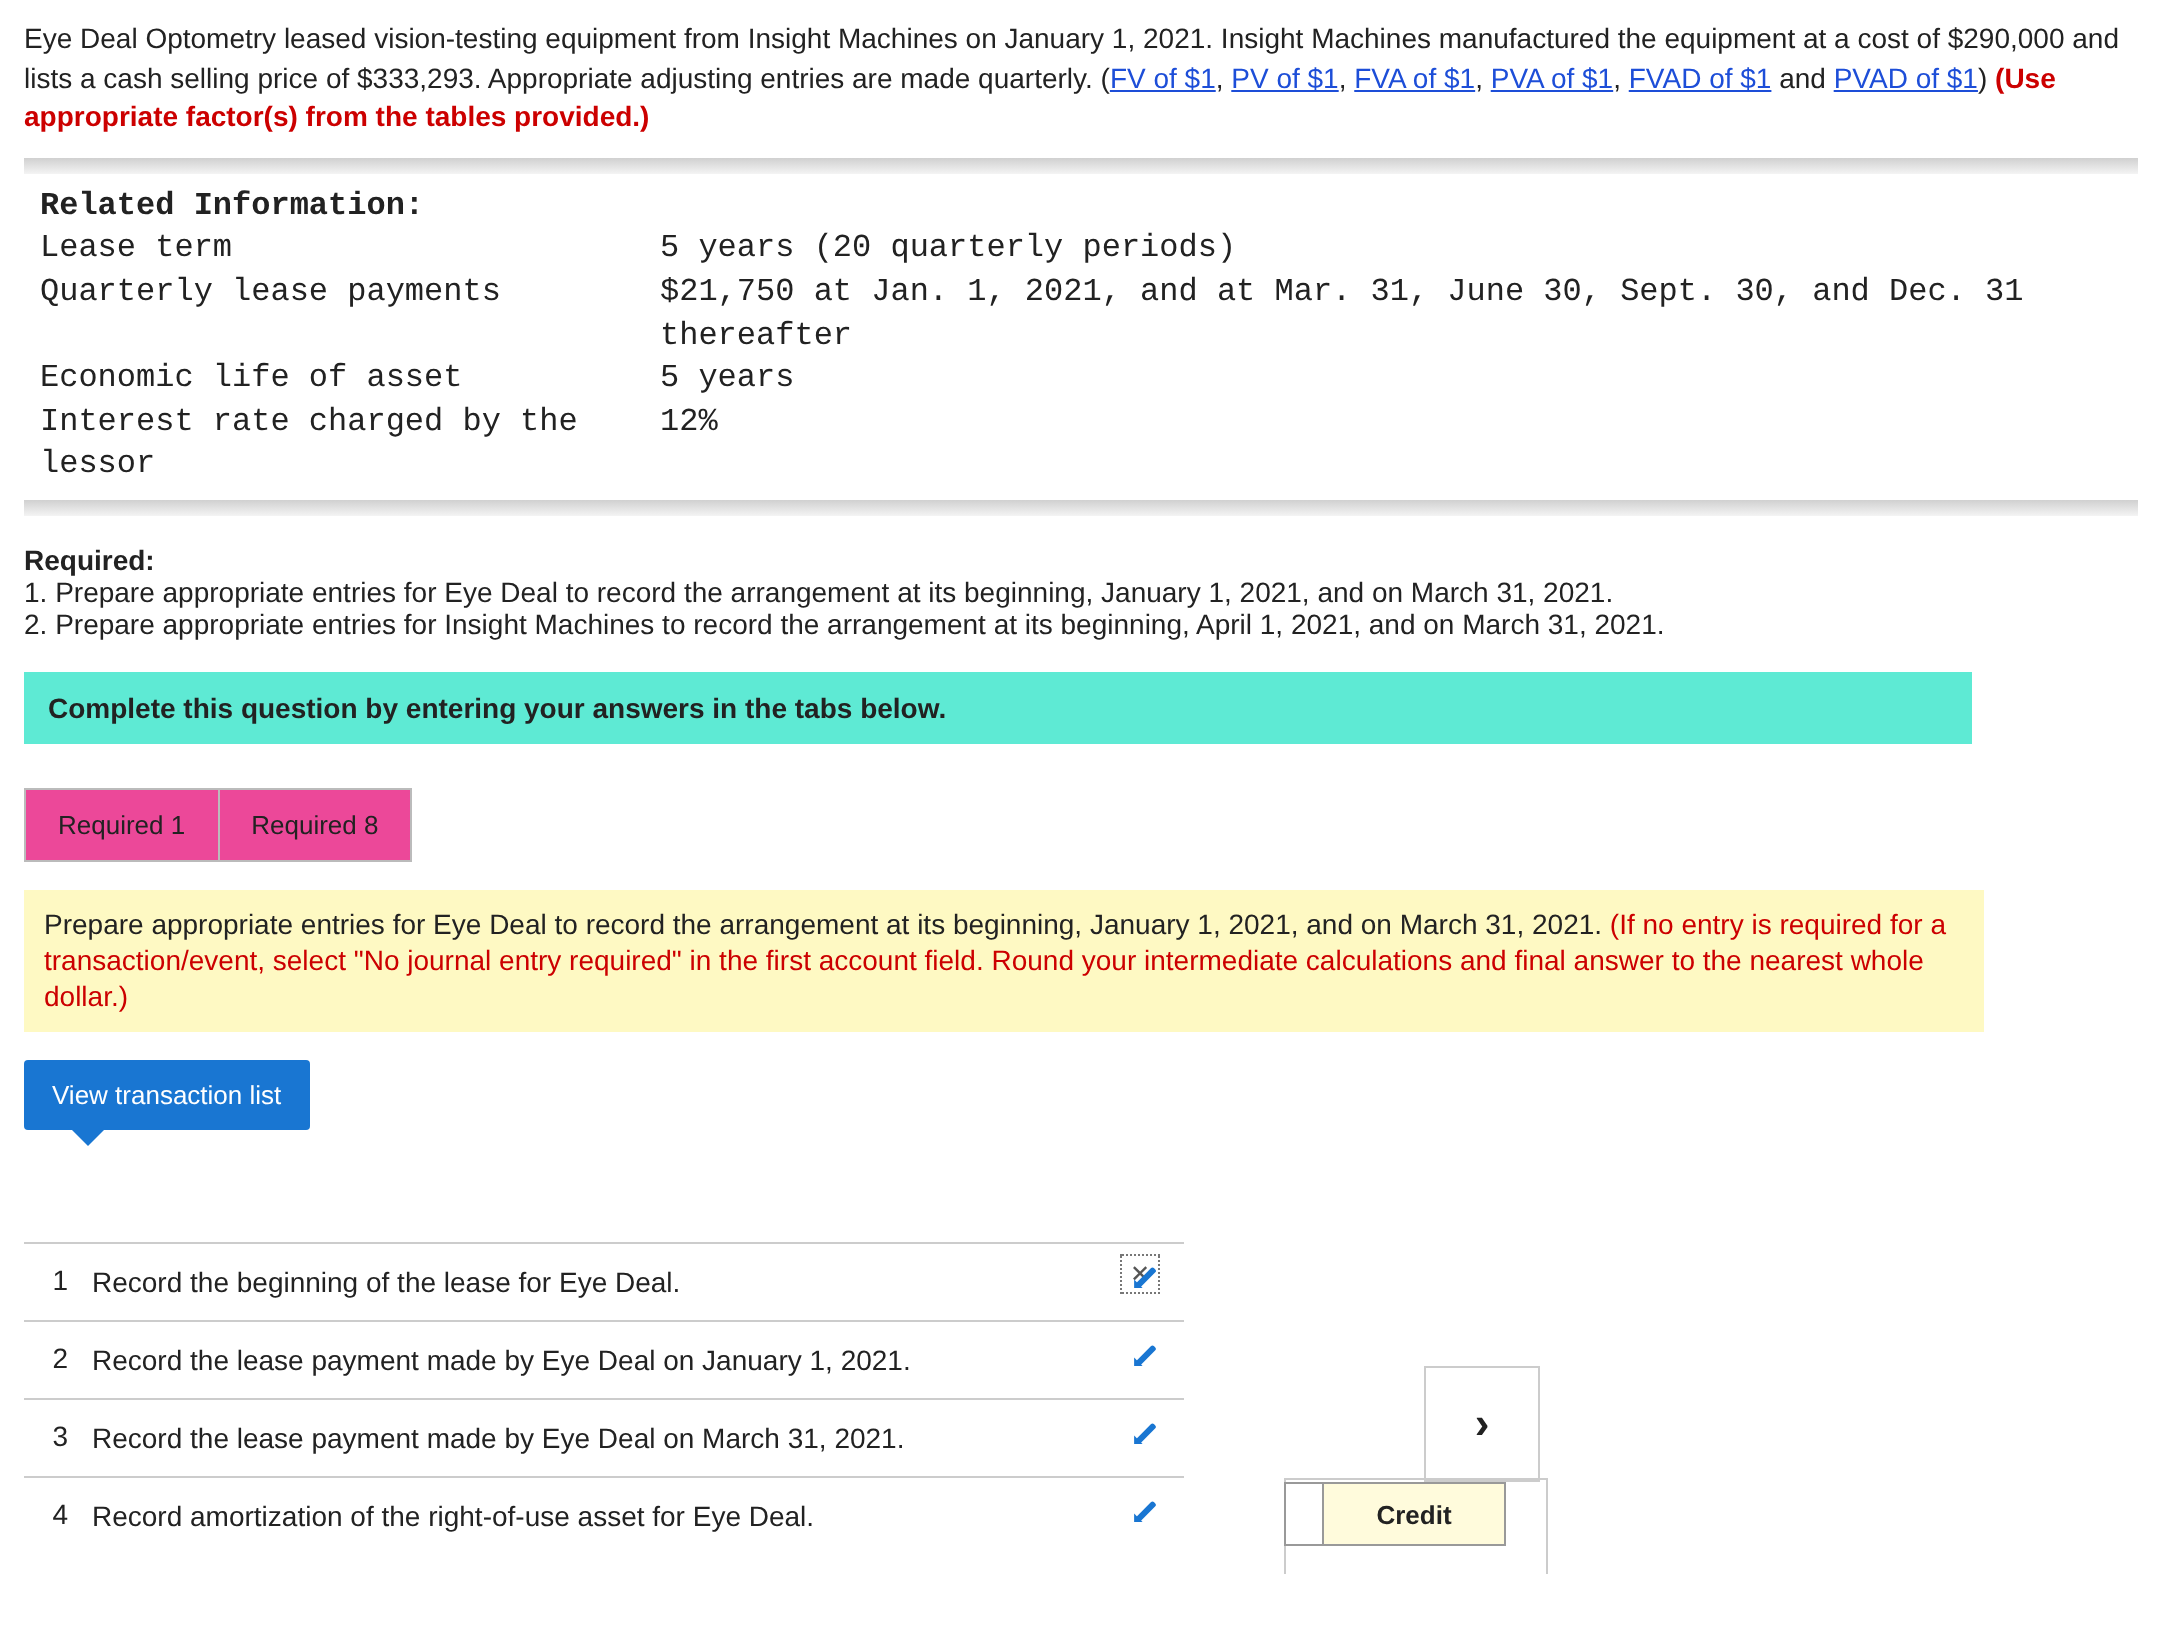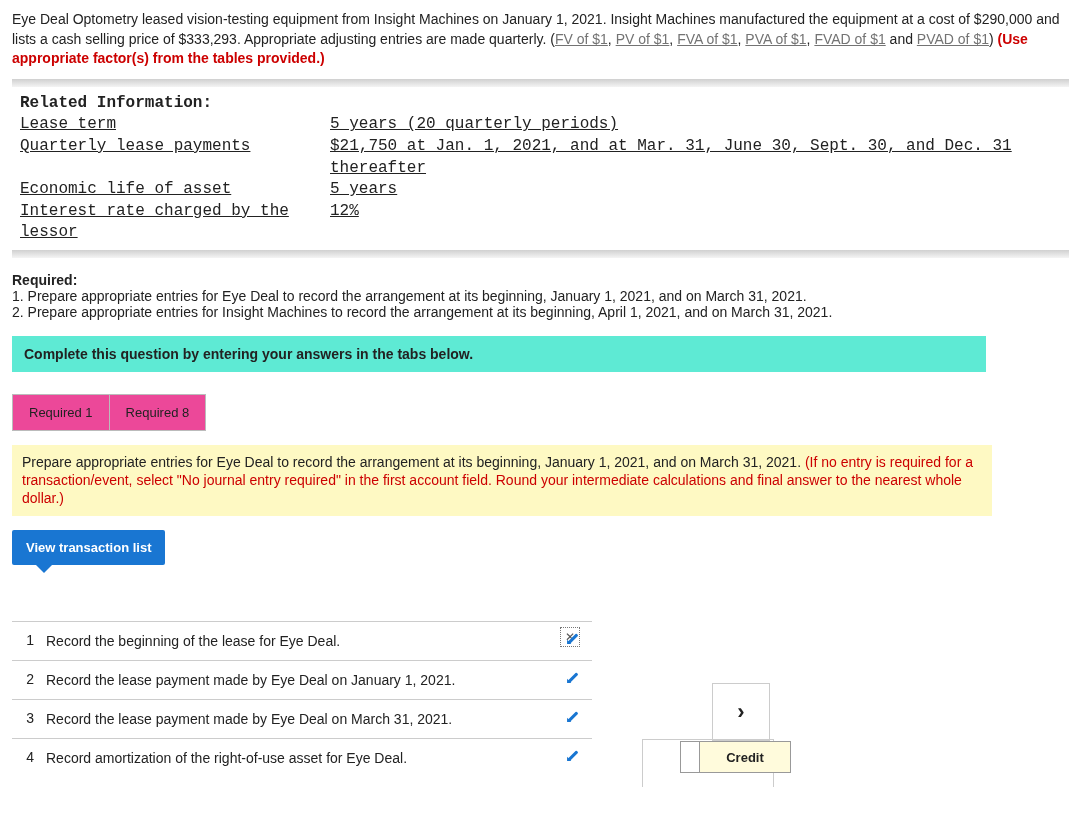--- a/index.html
+++ b/index.html
@@ -5,36 +5,36 @@
   body {
     font-family: Arial, Helvetica, sans-serif;
     font-size: 14px;
     color: #222;
     margin: 0;
     padding: 10px 12px;
     background: #fff;
     width: 1057px;
   }
   .problem-text { line-height: 1.4; margin-bottom: 4px; }
-  .link { color: #737373; text-decoration: underline; }
+  .link { color: #1d4ed8; text-decoration: underline; }
   .red { color: #c00; }
   .bold { font-weight: bold; }
   .bar-wrap { margin-top: 10px; }
   .grad-bar {
     height: 8px;
     background: linear-gradient(to bottom, #d0d0d0, #f4f4f4);
     margin: 0;
   }
   .info-box {
     padding: 6px 8px;
     font-family: "Courier New", monospace;
     font-size: 16px;
     line-height: 1.35;
   }
-  .info-row { display: flex; text-decoration: underline; }
+  .info-row { display: flex; }
   .info-label { width: 310px; flex:none; }
   .info-val { flex: 1; }
   .info-head { font-weight: bold; }
   .section { margin-top: 14px; }
   .req-label { font-weight: bold; }
   .instr-box {
     background: #5eead4;
     padding: 10px 12px;
     margin-top: 16px;
     font-weight: bold;
@@ -57,21 +57,21 @@
     padding: 8px 10px;
     margin-top: 14px;
     line-height: 1.3;
     width: 960px;
   }
   .view-btn {
     display: inline-block;
     background: #1976d2;
     color: #fff;
     padding: 10px 14px;
-    font-weight: bold;
+    font-weight: normal;
     font-size: 13px;
     margin-top: 14px;
     border-radius: 2px;
     position: relative;
     cursor: pointer;
   }
   .view-btn::after{
     content:"";
     position:absolute;
     left:24px;
@@ -139,21 +139,21 @@
     left: 700px;
     width:56px; height:56px;
     border:1px solid #ccc;
     display:flex;align-items:center;justify-content:center;
     font-size:22px;
     font-weight:bold;
     cursor:pointer;
   }
   .credit-cell {
     position:absolute;
-    left:668px;
+    left:630px;
     bottom:4px;
     display:flex;
   }
   .credit-cell .c1{
     width:18px;height:30px;border:1px solid #999;border-right:none;
   }
   .credit-cell .c2{
     width:90px;height:30px;border:1px solid #999;
     background:#fffbdc;
     display:flex;align-items:center;justify-content:center;

